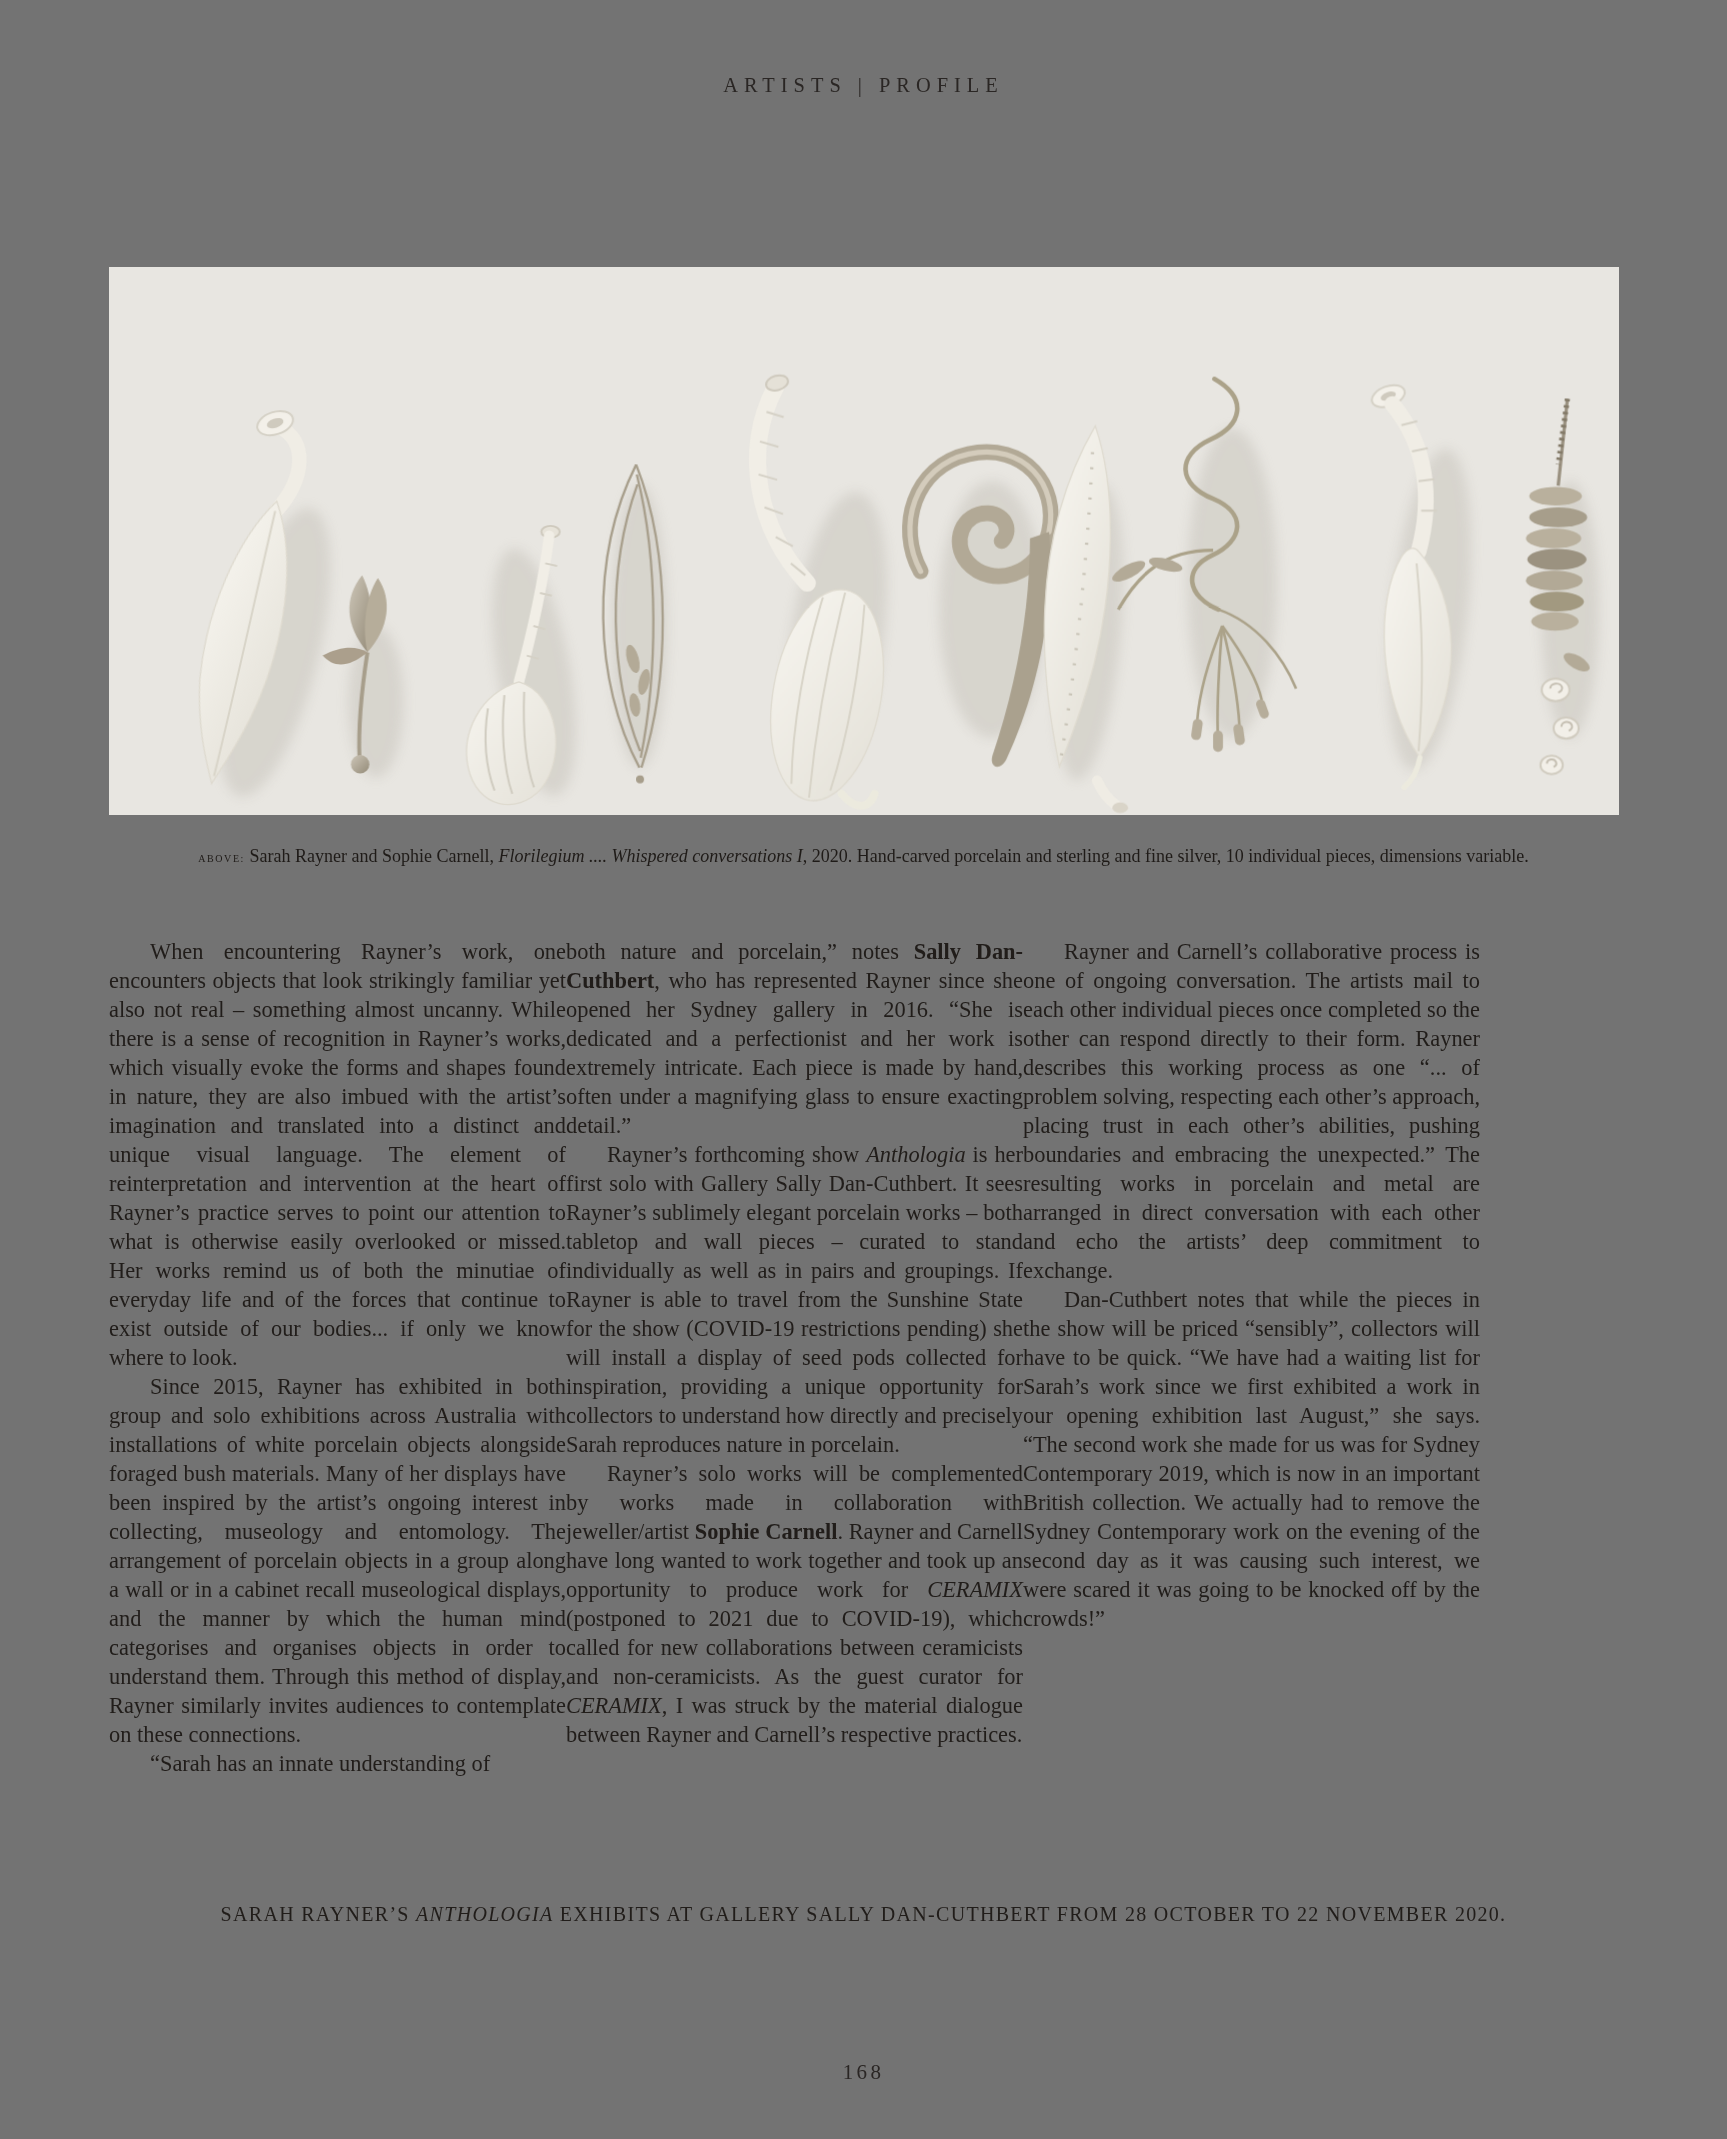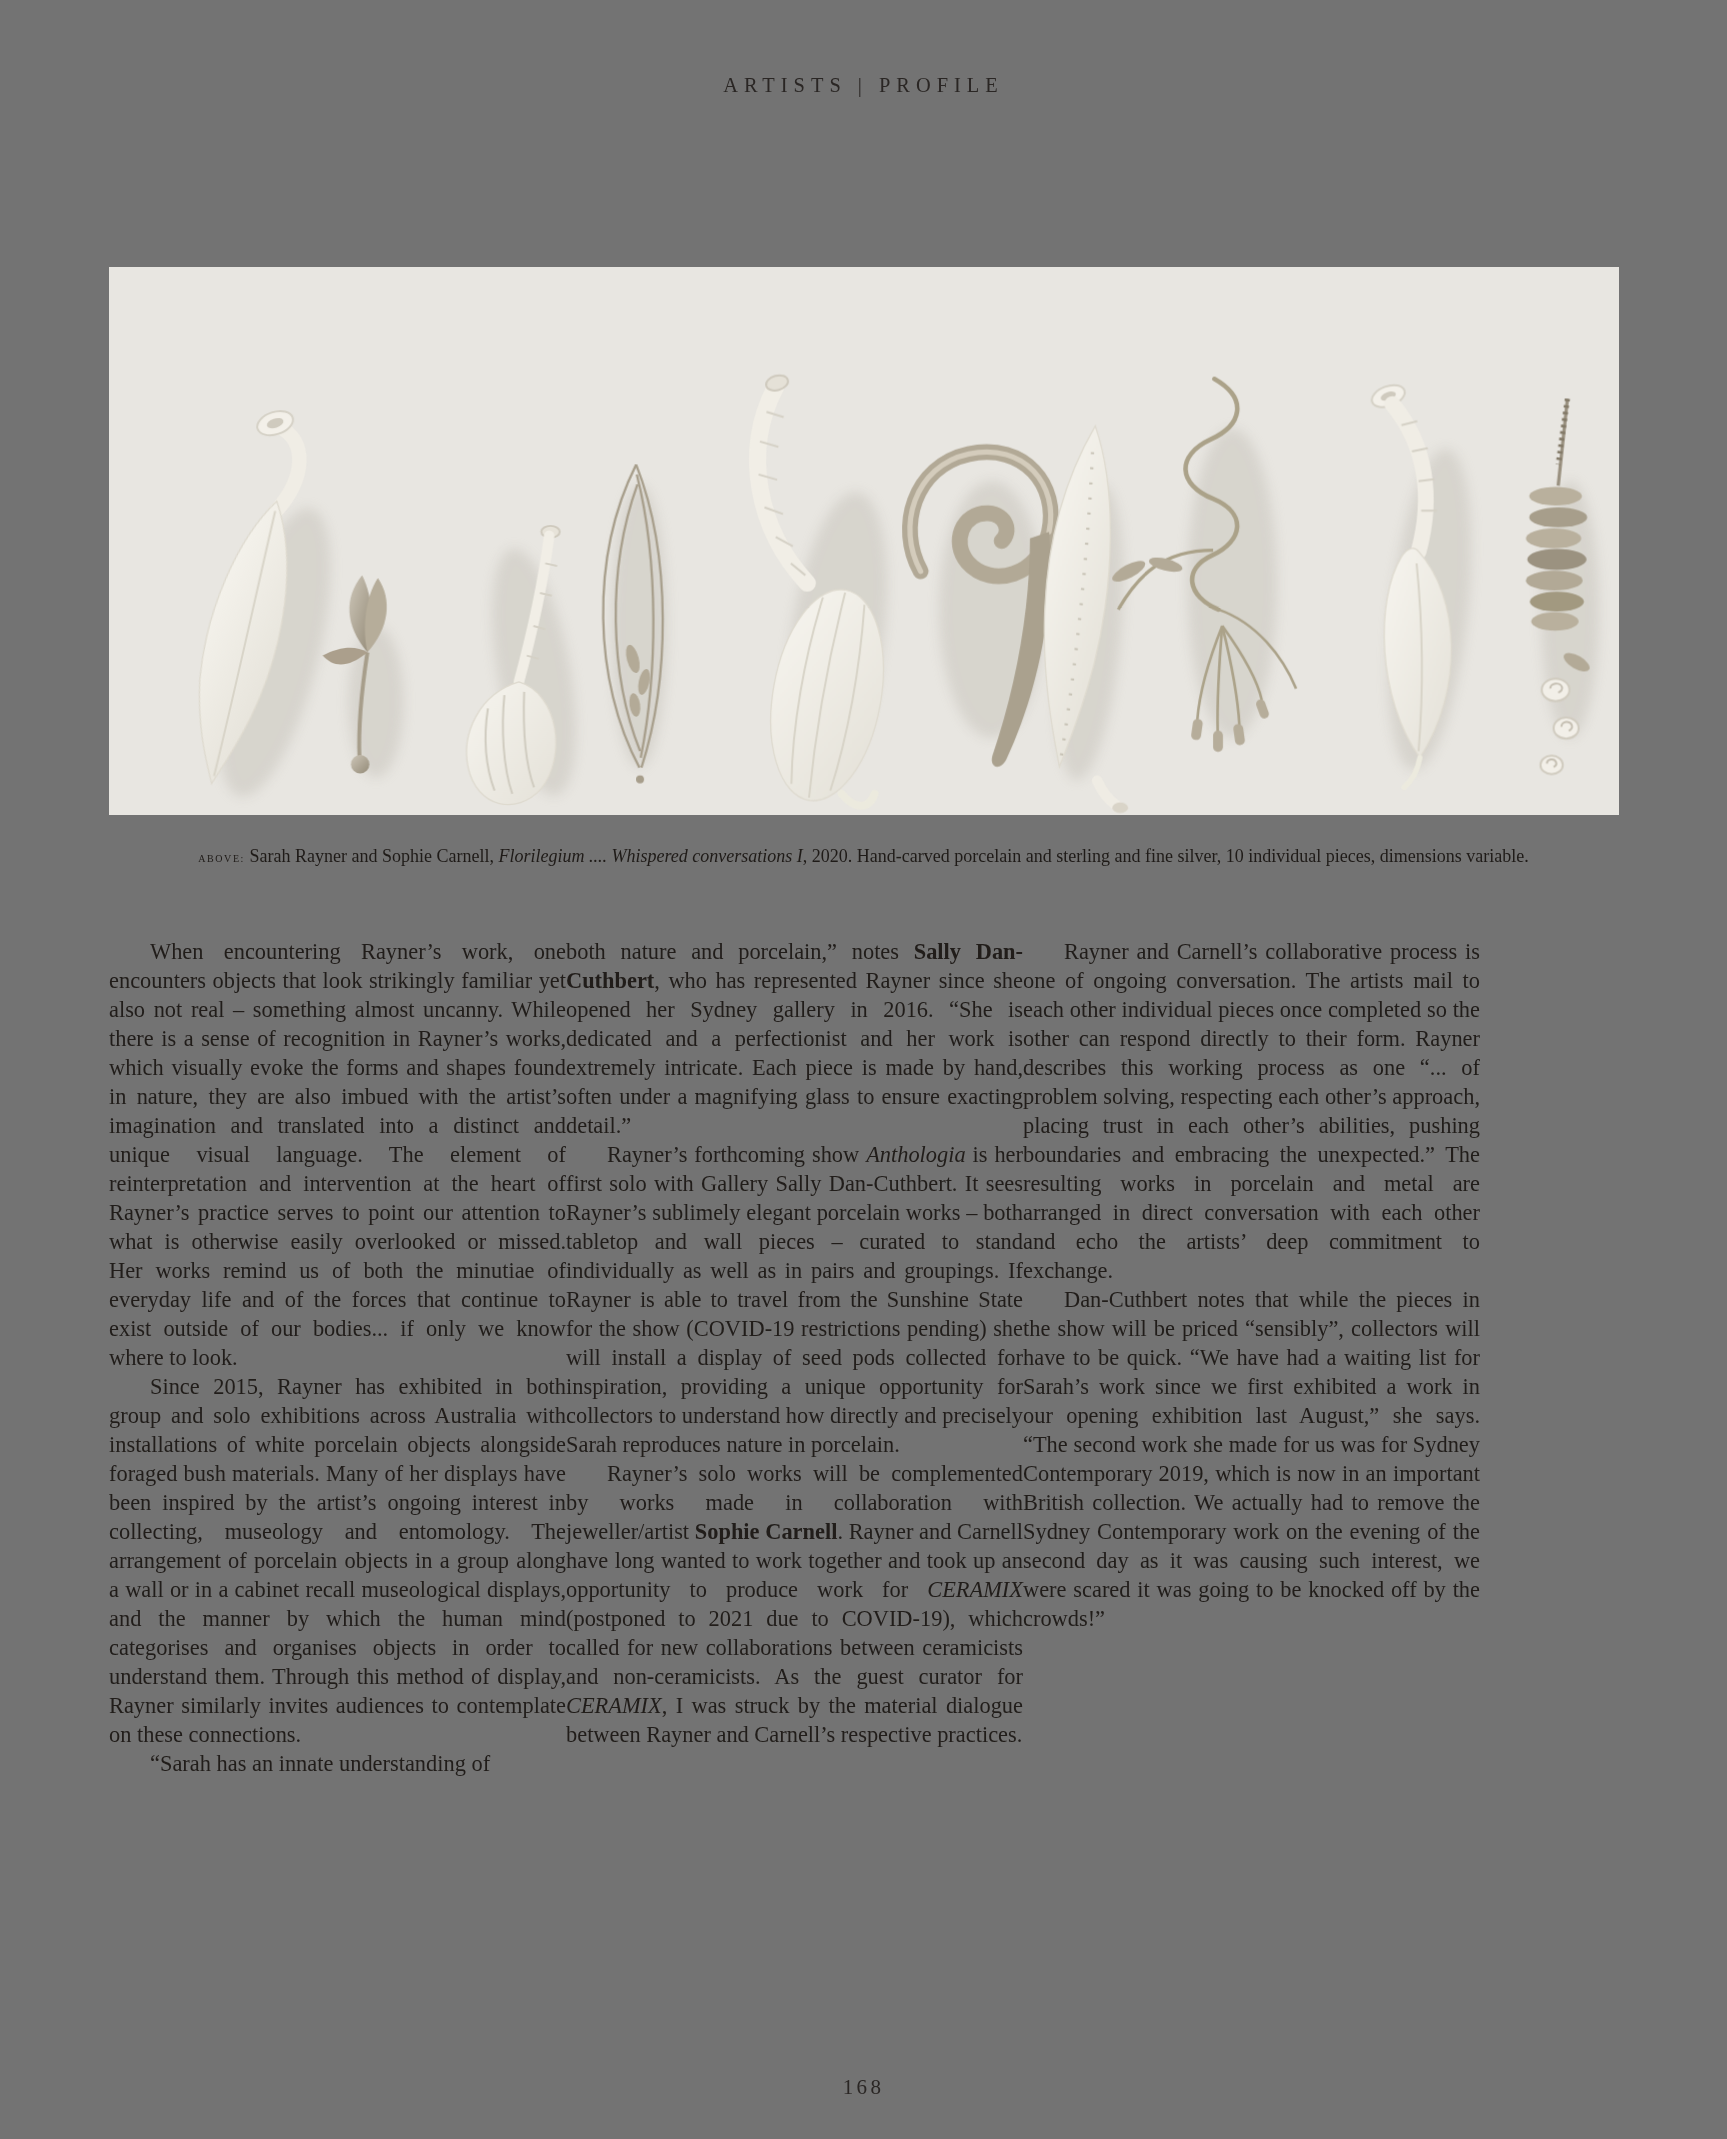--- a/index.html
+++ b/index.html
@@ -54,21 +54,21 @@
   .foot{
     margin:36px 0 0 0;
     text-align:center;
     font-size:20px;
     letter-spacing:1.3px;
     white-space:nowrap;
     color:#211d1a;
   }
   .pageno{
     position:absolute;
-    bottom:40px;
+    bottom:55px;
     left:0;right:0;
     text-align:center;
     font-size:21px;
     letter-spacing:3.3px;
     color:#2a2624;
   }
 </style>
 </head>
 <body>
 
@@ -239,17 +239,18 @@
       <p><span>both nature and porcelain,” notes </span><span class="b">Sally Dan-Cuthbert</span><span>, who has represented Rayner since she opened her Sydney gallery in 2016. “She is dedicated and a perfectionist and her work is extremely intricate. Each piece is made by hand, often under a magnifying glass to ensure exacting detail.”</span></p>
       <p class="ind"><span>Rayner’s forthcoming show </span><span class="i">Anthologia</span><span> is her first solo with Gallery Sally Dan-Cuthbert. It sees Rayner’s sublimely elegant porcelain works – both tabletop and wall pieces – curated to stand individually as well as in pairs and groupings. If Rayner is able to travel from the Sunshine State for the show (COVID-19 restrictions pending) she will install a display of seed pods collected for inspiration, providing a unique opportunity for collectors to understand how directly and precisely Sarah reproduces nature in porcelain.</span></p>
       <p class="ind"><span>Rayner’s solo works will be complemented by works made in collaboration with jeweller/artist </span><span class="b">Sophie Carnell</span><span>. Rayner and Carnell have long wanted to work together and took up an opportunity to produce work for </span><span class="i">CERAMIX</span><span> (postponed to 2021 due to COVID-19), which called for new collaborations between ceramicists and non-ceramicists. As the guest curator for </span><span class="i">CERAMIX</span><span>, I was struck by the material dialogue between Rayner and Carnell’s respective practices.</span></p>
     </div>
     <div class="col">
       <p class="ind"><span>Rayner and Carnell’s collaborative process is one of ongoing conversation. The artists mail to each other individual pieces once completed so the other can respond directly to their form. Rayner describes this working process as one “... of problem solving, respecting each other’s approach, placing trust in each other’s abilities, pushing boundaries and embracing the unexpected.” The resulting works in porcelain and metal are arranged in direct conversation with each other and echo the artists’ deep commitment to exchange.</span></p>
       <p class="ind"><span>Dan-Cuthbert notes that while the pieces in the show will be priced “sensibly”, collectors will have to be quick. “We have had a waiting list for Sarah’s work since we first exhibited a work in our opening exhibition last August,” she says. “The second work she made for us was for Sydney Contemporary 2019, which is now in an important British collection. We actually had to remove the Sydney Contemporary work on the evening of the second day as it was causing such interest, we were scared it was going to be knocked off by the crowds!”</span></p>
     </div>
   </div>
 
+  <p class="foot"><span>SARAH RAYNER’S </span><span class="i">ANTHOLOGIA</span><span> EXHIBITS AT GALLERY SALLY DAN-CUTHBERT FROM 28 OCTOBER TO 22 NOVEMBER 2020.</span></p>
 
   <div class="pageno">168</div>
 
 </div>
 
 
 </body></html>

